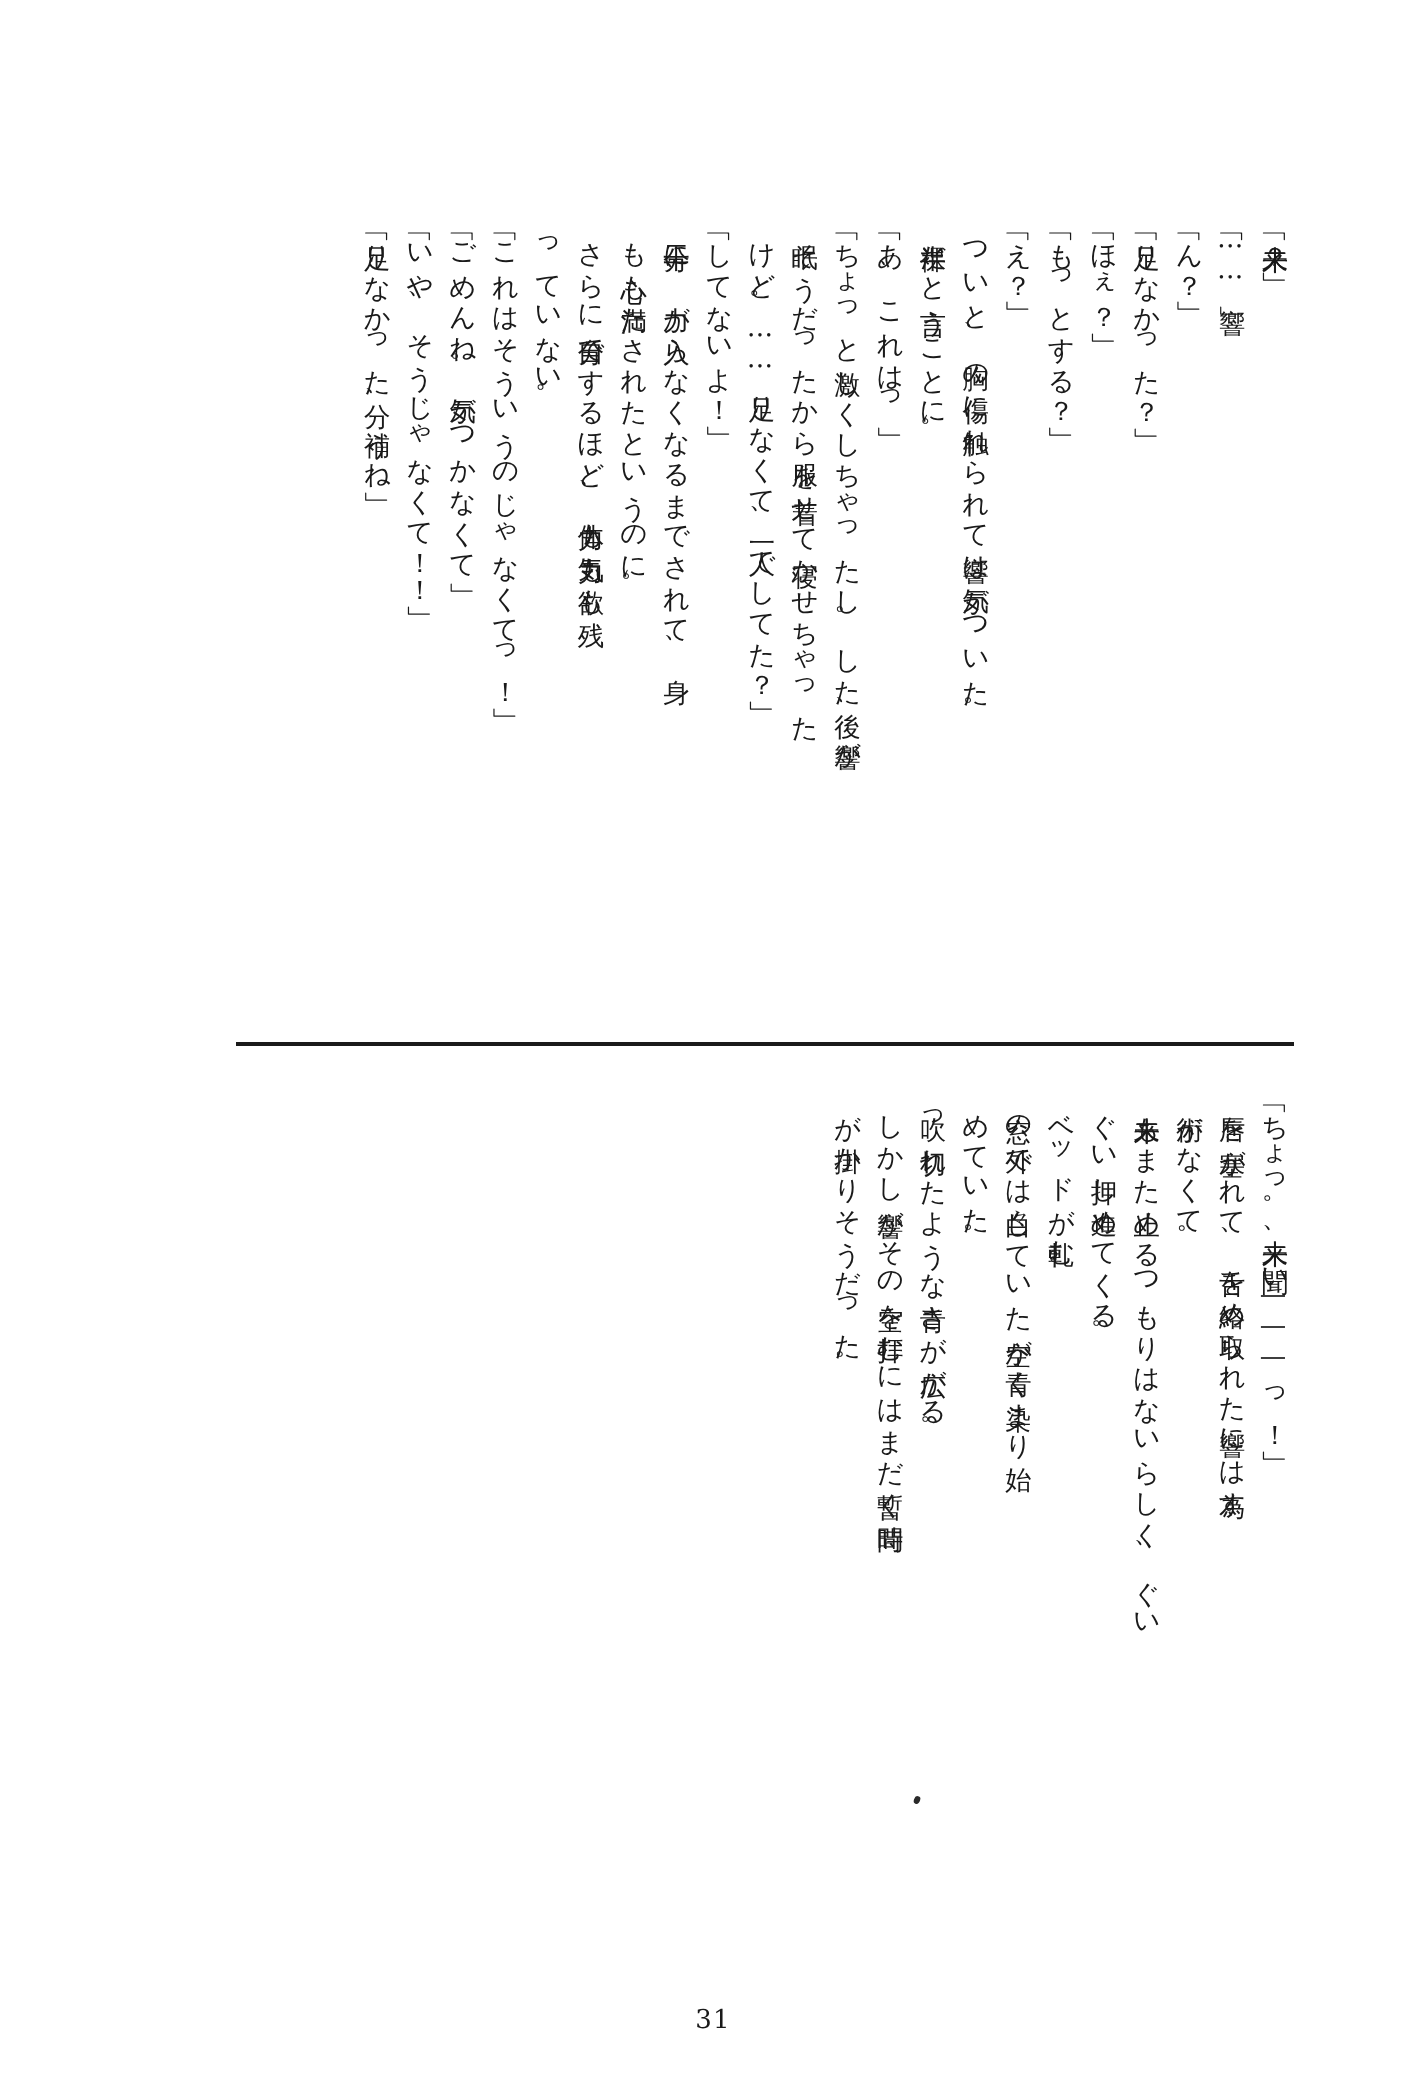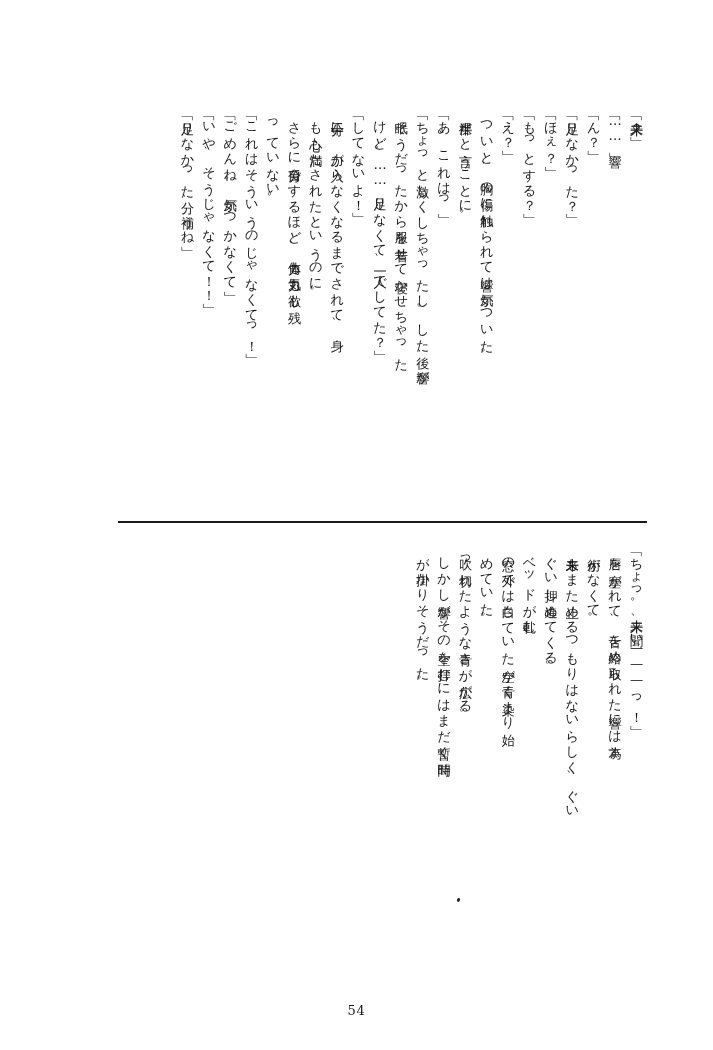--- a/index.html
+++ b/index.html
@@ -131,14 +131,14 @@
 ベッドが軋む。
 窓の外では白々していた空が青く染まり始
 めていた。
 吹っ切れたような青さが広がる。
 しかし響がその空を拝むにはまだ暫く時間
 が掛かりそうだった。</div>
   </div>
 
   <div class="speck"></div>
 
-  <div class="page-number">54</div>
+  <div class="page-number">31</div>
 </div>
 
 </body></html>

